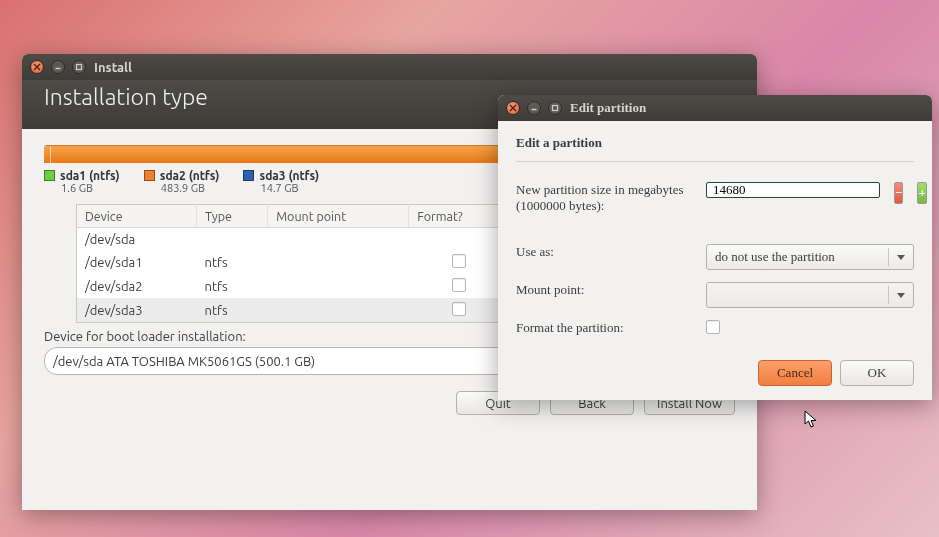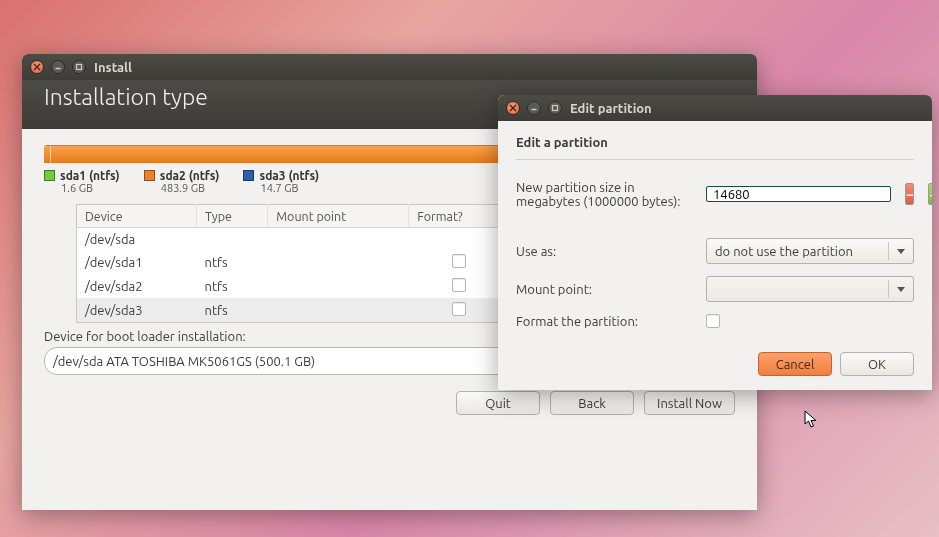--- a/index.html
+++ b/index.html
@@ -81,25 +81,25 @@
 .field-label { font-size:13px; color:#3c3c3c; padding:6px 0 4px; }
 .boot-select {
   width:100%; border:1px solid #b8b6b3; border-radius:13px; background:#fff;
   padding:6px 8px; display:flex; justify-content:space-between; align-items:center;
 }
 .chevron { width:0;height:0;border-left:4px solid transparent;border-right:4px solid transparent;border-top:5px solid #555;}
 .bottom-row { display:flex; justify-content:flex-end; gap:10px; padding-top:16px; }
 .bottom-row .btn { min-width:84px; }
 
 
-.dialog-window { left:498px; top:95px; width:434px; }
+.dialog-window { left:498px; top:95px; width:434px;font-family:Liberation Serif, serif; }
 .dialog-body { padding:14px 18px 14px; }
 .dialog-body h2 { font-size:13px; font-weight:bold; padding-bottom:6px; border-bottom:0; }
 .hr { height:1px; background:#d4d2ce; margin:4px 0 14px; }
-.form-row { display:flex; align-items:center; gap:12px; padding:6px 0; }
+.form-row { display:flex; align-items:flex-start; gap:12px; padding:6px 0; }
 .form-row .lbl { flex:0 0 178px; font-size:13px; }
 .spinner {
   flex:1; display:flex; align-items:center; border:1px solid #14532d; border-radius:2px;
   background:#fff; height:16px;
 }
 .spinner input { flex:1; border:none; padding:0 6px; font-size:13px; font-family:inherit; outline:none; background:transparent;}
 .spin-btn { width:20px; height:22px; border:1px solid #999; border-radius:2px; display:flex;align-items:center;justify-content:center; margin-left:2px;}
 .spin-btn.minus { background:linear-gradient(#f58b77,#e35a42); color:#fff; font-weight:bold;}
 .spin-btn.plus  { background:linear-gradient(#a6dd6e,#74b93d); color:#fff; font-weight:bold;}
 .form-select {

